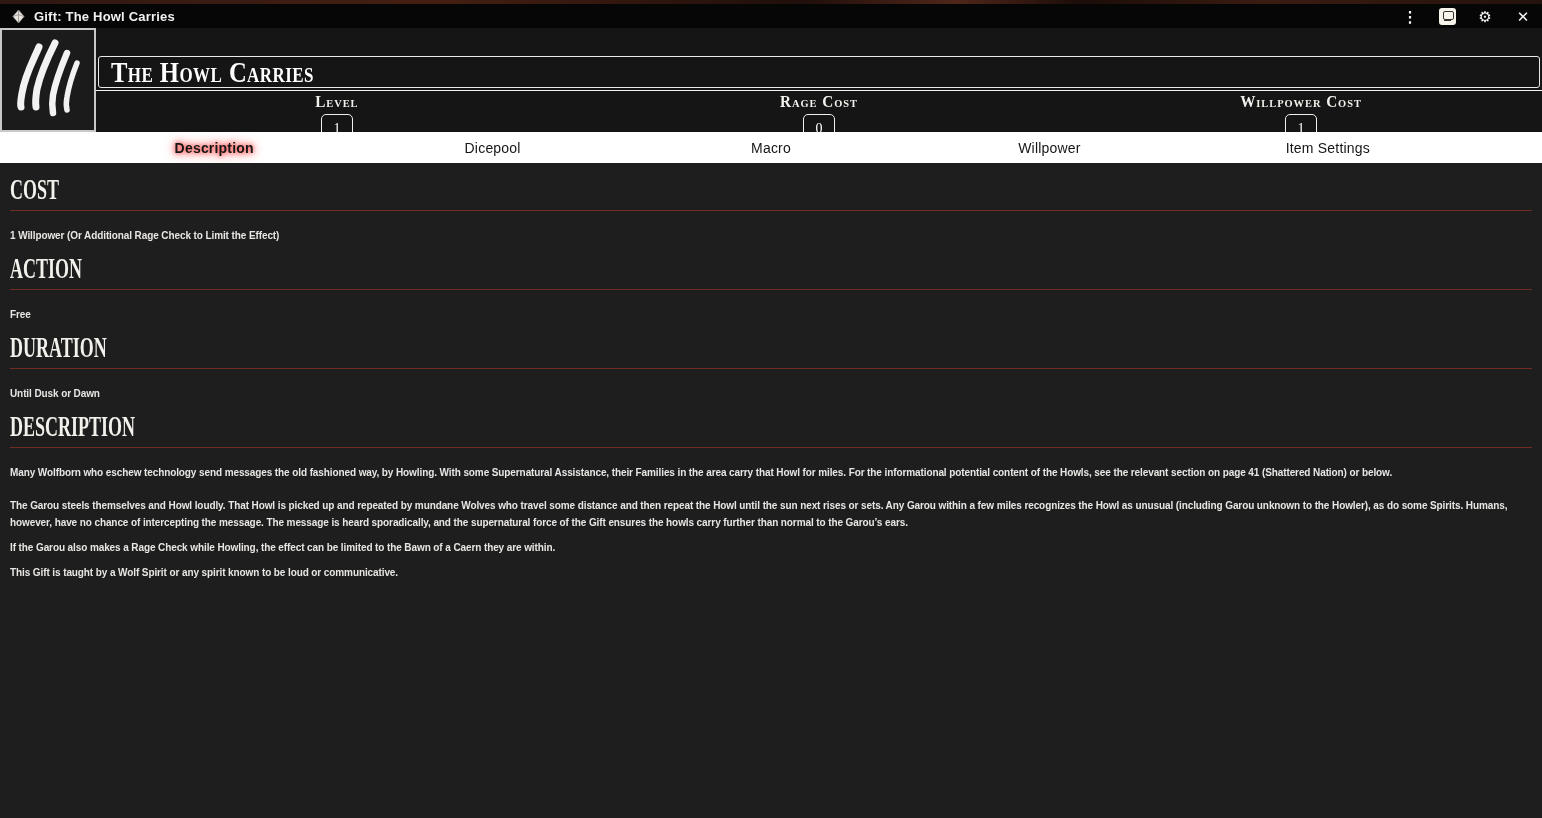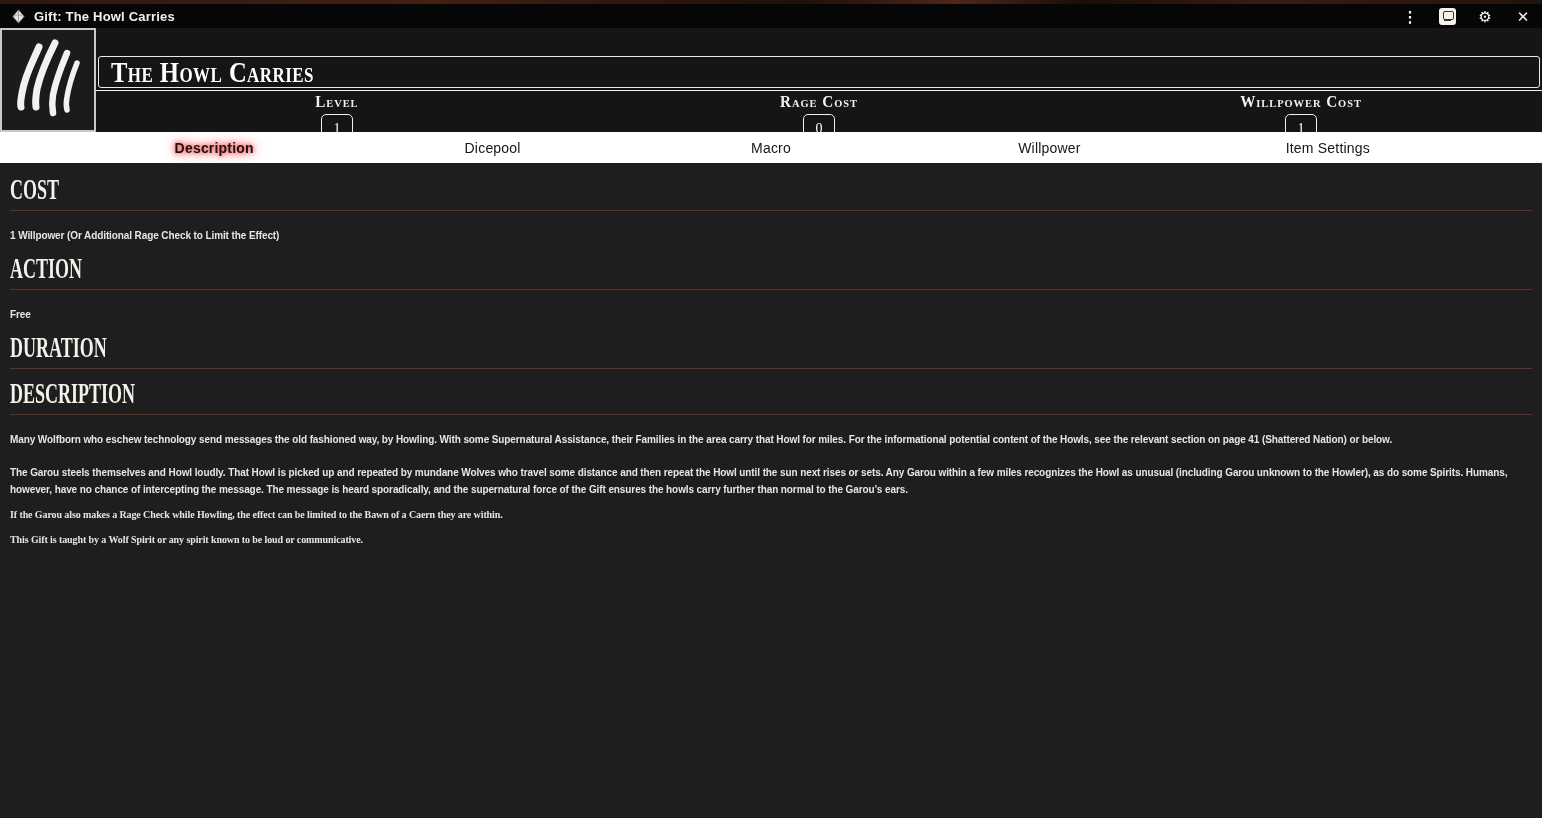--- a/index.html
+++ b/index.html
@@ -42,21 +42,21 @@
   .tab.active { font-weight:700;
     text-shadow:0 0 4px #ff4545, 0 0 9px #ff6a6a, 0 0 14px #ff9090; }
 
   
   .content { flex:1; background:#1e1e1e; padding:2px 10px 12px 10px; overflow:hidden; }
   .section { margin-top:14px; }
   .section + .section { }
   .section-heading { border-bottom:1px solid #6e2c22; padding-bottom:2px; line-height:26px; }
   .section-heading .hd { display:inline-block; color:#f3f1ec; font-family:"Liberation Serif",serif; font-weight:700; font-size:25px; transform:scale(.72,1.15); transform-origin:left bottom; letter-spacing:0; white-space:nowrap; }
   .section p { margin-top:16px; color:#e8e6e3; font-size:10px; line-height:17px; font-weight:600; letter-spacing:-.1px; }
-  .section p + p { margin-top:8px;font-family:Liberation Serif, serif; }
+  .section p + p { margin-top:8px; }
 </style>
 </head>
 <body>
 
 <div class="screen">
 
   <div class="canvas-strip"></div>
 
   <header class="titlebar">
     <span class="tb-icon">
@@ -125,20 +125,21 @@
       <p>1 Willpower (Or Additional Rage Check to Limit the Effect)</p>
     </div>
 
     <div class="section">
       <div class="section-heading"><span class="hd">ACTION</span></div>
       <p>Free</p>
     </div>
 
     <div class="section">
       <div class="section-heading"><span class="hd">DURATION</span></div>
+      <p>Until Dusk or Dawn</p>
     </div>
 
     <div class="section">
       <div class="section-heading"><span class="hd">DESCRIPTION</span></div>
       <p>Many Wolfborn who eschew technology send messages the old fashioned way, by Howling. With some Supernatural Assistance, their Families in the area carry that Howl for miles. For the informational potential content of the Howls, see the relevant section on page 41 (Shattered Nation) or below.</p>
     </div>
 
     <div class="section">
       <p>The Garou steels themselves and Howl loudly. That Howl is picked up and repeated by mundane Wolves who travel some distance and then repeat the Howl until the sun next rises or sets. Any Garou within a few miles recognizes the Howl as unusual (including Garou unknown to the Howler), as do some Spirits. Humans, however, have no chance of intercepting the message. The message is heard sporadically, and the supernatural force of the Gift ensures the howls carry further than normal to the Garou’s ears.</p>
       <p>If the Garou also makes a Rage Check while Howling, the effect can be limited to the Bawn of a Caern they are within.</p>

